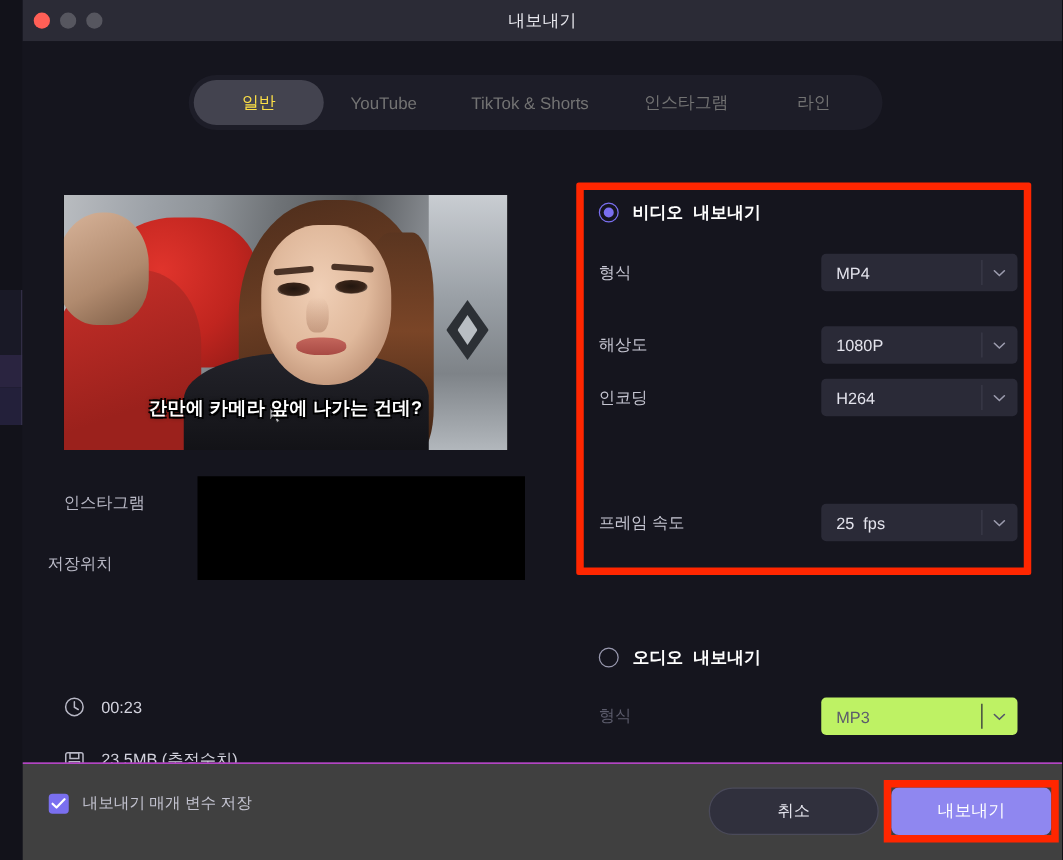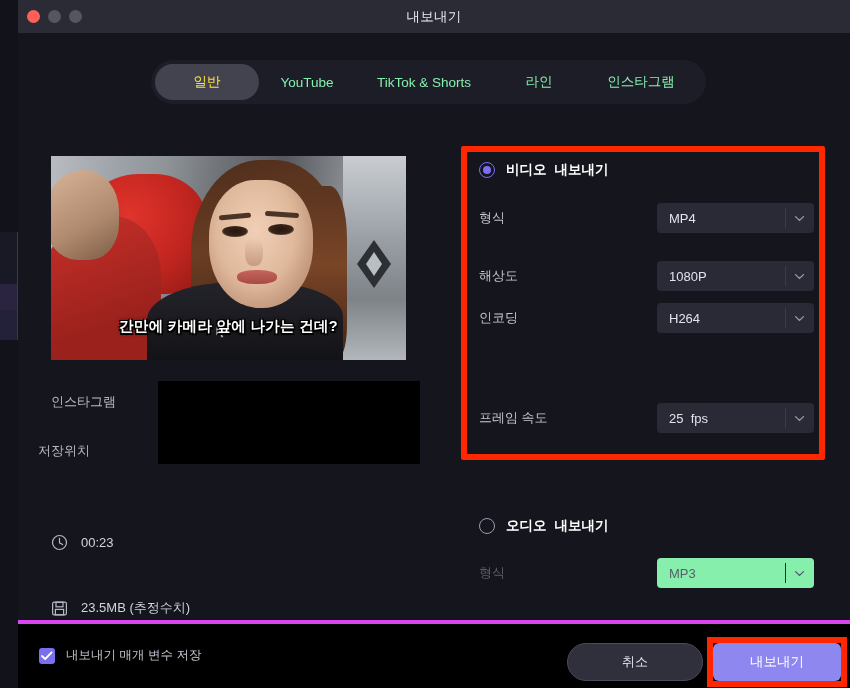--- a/index.html
+++ b/index.html
@@ -88,21 +88,21 @@
     display: flex;
     align-items: center;
     padding: 0 4px;
   }
   .tab {
     height: 36px;
     border-radius: 18px;
     display: flex;
     align-items: center;
     justify-content: center;
-    color: #86efac;
+    color: #737373;
     font-size: 13.5px;
     cursor: pointer;
     padding: 0 10px;
   }
   .tab.t0 { width: 104px; }
   .tab.t1 { width: 96px; }
   .tab.t2 { width: 138px; }
   .tab.t3 { width: 112px; }
   .tab.t4 { width: 92px; }
   .tab.active {
@@ -269,21 +269,21 @@
 
   
   .info-row {
     position: absolute;
     display: flex;
     align-items: center;
     gap: 13px;
     color: #d3d3de;
     font-size: 13px;
   }
-  .info-row.r1 { left: 33px; top: 501px; }
+  .info-row.r1 { left: 33px; top: 524px; }
   .info-row.r2 { left: 33px; top: 566px; }
   .info-ico { width: 17px; height: 17px; flex: 0 0 17px; }
   .redbox {
     position: absolute;
     left: 443px; top: 113px;
     width: 364px; height: 314px;
     border: 6px solid #ff2600;
     border-radius: 2px;
     pointer-events: none;
   }
@@ -356,35 +356,35 @@
     right: 28px; top: 5px;
     width: 1px; height: 20px;
     background: #3b3b4a;
   }
   .dd-chev {
     position: absolute;
     right: 9px; top: 10px;
     width: 11px; height: 11px;
   }
   .dropdown.disabled {
-    background: #86efac;
+    background: #bef264;
     cursor: default;
     text-align: right;
   }
   .dropdown.disabled .dd-value { color: #5c5c6c; }
   .dropdown.disabled .dd-div { background: #2b2b38; }
   .set-row.disabled .set-label { color: #5c5c6c; }
 
   
   .footer {
     position: absolute;
     left: 0; bottom: 0;
-    width: 832px; height: 68px;
-    background: #000000;
-    border-top: 4px solid #d946ef;
+    width: 832px; height: 78px;
+    background: #404040;
+    border-top: 1px solid #d946ef;
   }
   .chk-wrap {
     position: absolute;
     left: 21px; top: 23px;
     display: flex;
     align-items: center;
     gap: 11px;
     cursor: pointer;
   }
   .chk {
@@ -455,22 +455,22 @@
       </div>
       <div class="win-title">내보내기</div>
     </div>
 
     <div class="content">
 
       <div class="tabbar">
         <div class="tab t0 active">일반</div>
         <div class="tab t1">YouTube</div>
         <div class="tab t2">TikTok &amp; Shorts</div>
+        <div class="tab t3">인스타그램</div>
         <div class="tab t4">라인</div>
-        <div class="tab t3">인스타그램</div>
       </div>
 
       <div class="preview">
         <div class="frame-img">
           <div class="sc-bg"></div>
           <div class="sc-panel"></div>
           <div class="sc-diamond"></div>
           <div class="sc-diamond-in"></div>
           <div class="sc-redcouch"></div>
           <div class="sc-shoulder"></div>

